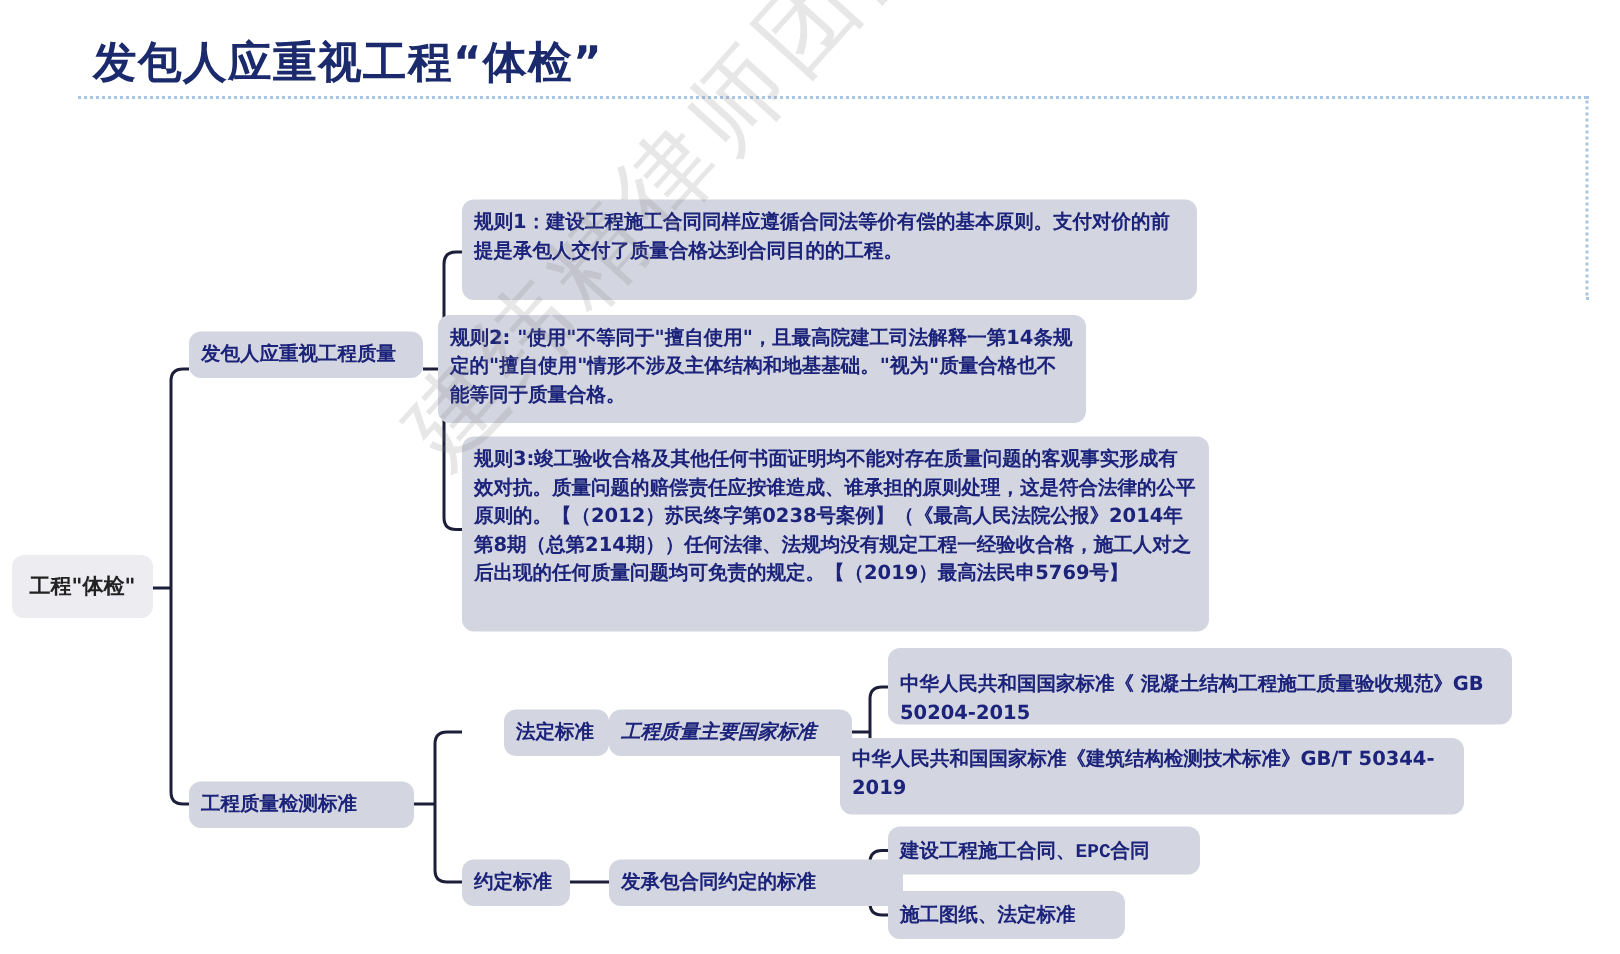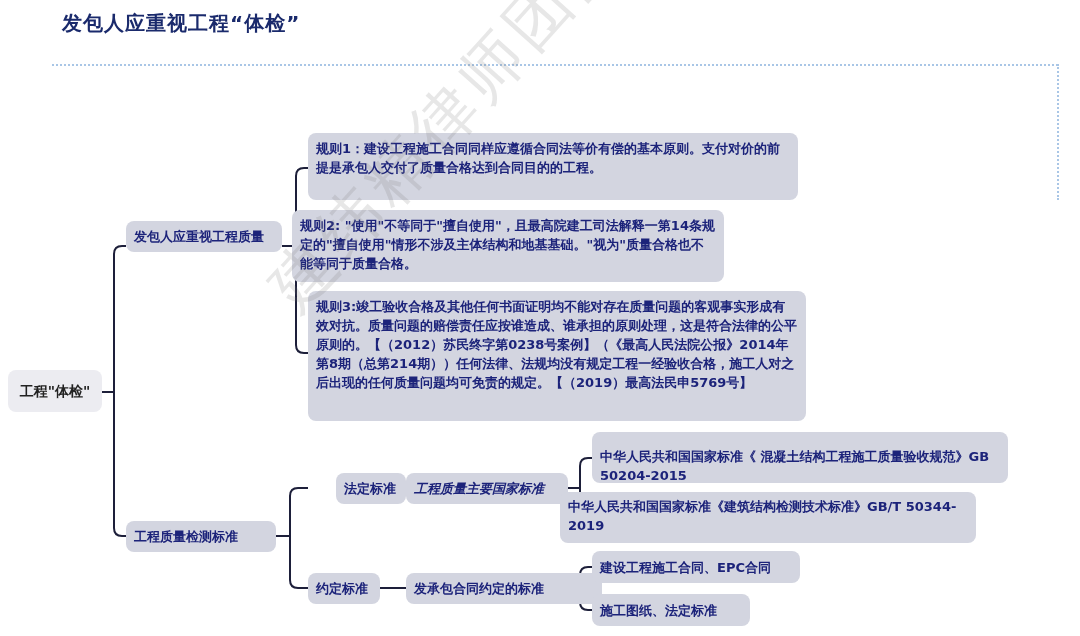--- a/index.html
+++ b/index.html
@@ -1,18 +1,18 @@
 <!DOCTYPE html>
 <html><head>
 <meta charset="utf-8">
 <style>
   html,body{margin:0;padding:0;}
   body{width:1080px;height:636px;position:relative;background:#ffffff;overflow:hidden;
        font-family:"DejaVu Sans","Liberation Sans",sans-serif;}
-  .title{position:absolute;left:62px;top:10px;font-size:20px;font-weight:bold;color:#1a2a6c;letter-spacing:1px;}
+  .title{position:absolute;left:62px;top:22px;font-size:29px;font-weight:bold;color:#1a2a6c;letter-spacing:1px;}
   .dots-h{position:absolute;left:52px;top:64px;width:1006px;height:0;border-top:2px dotted #a9c6e6;}
   .dots-v{position:absolute;left:1057px;top:64px;width:0;height:136px;border-left:2px dotted #a9c6e6;}
   .node{position:absolute;box-sizing:border-box;border-radius:8px;background:#d3d5e0;color:#1c237a;
         font-weight:bold;font-size:13px;line-height:19px;padding:6px 8px;}
   .node.single{display:flex;align-items:center;}
   .root{background:#ececf1;color:#222;font-size:14px;justify-content:center;}
   svg.lines{position:absolute;left:0;top:0;pointer-events:none;}
   .wm{position:absolute;left:250px;top:270px;font-size:64px;color:rgba(120,120,120,0.18);
       transform:rotate(-48deg);transform-origin:left top;white-space:nowrap;font-weight:normal;
       letter-spacing:6px;pointer-events:none;}
@@ -57,16 +57,16 @@
 <div class="node" style="left:292px;top:210px;width:432px;height:72px;">规则2: "使用"不等同于"擅自使用"，且最高院建工司法解释一第14条规定的"擅自使用"情形不涉及主体结构和地基基础。"视为"质量合格也不能等同于质量合格。</div>
 <div class="node" style="left:308px;top:291px;width:498px;height:130px;">规则3:竣工验收合格及其他任何书面证明均不能对存在质量问题的客观事实形成有效对抗。质量问题的赔偿责任应按谁造成、谁承担的原则处理，这是符合法律的公平原则的。【（2012）苏民终字第0238号案例】（《最高人民法院公报》2014年第8期（总第214期））任何法律、法规均没有规定工程一经验收合格，施工人对之后出现的任何质量问题均可免责的规定。【（2019）最高法民申5769号】</div>
 
 <div class="node single" style="left:308px;top:473px;width:70px;height:31px;margin-left:28px;">法定标准</div>
 <div class="node single" style="left:406px;top:473px;width:162px;height:31px;font-style:italic;">工程质量主要国家标准</div>
 <div class="node" style="left:592px;top:432px;width:416px;height:51px;padding-top:15px;">中华人民共和国国家标准《 混凝土结构工程施工质量验收规范》GB 50204-2015</div>
 <div class="node" style="left:560px;top:492px;width:416px;height:51px;padding-top:5px;">中华人民共和国国家标准《建筑结构检测技术标准》GB/T 50344-2019</div>
 
 <div class="node single" style="left:308px;top:573px;width:72px;height:31px;">约定标准</div>
 <div class="node single" style="left:406px;top:573px;width:196px;height:31px;">发承包合同约定的标准</div>
-<div class="node single" style="left:592px;top:551px;width:208px;height:32px;">建设工程施工合同、EPC合同</div>
+<div class="node single" style="left:592px;top:551px;width:208px;height:32px;font-family:Liberation Mono, monospace;">建设工程施工合同、EPC合同</div>
 <div class="node single" style="left:592px;top:594px;width:158px;height:32px;">施工图纸、法定标准</div>
 
 <div class="wm">建纬精律师团队</div>
 
 </body></html>

